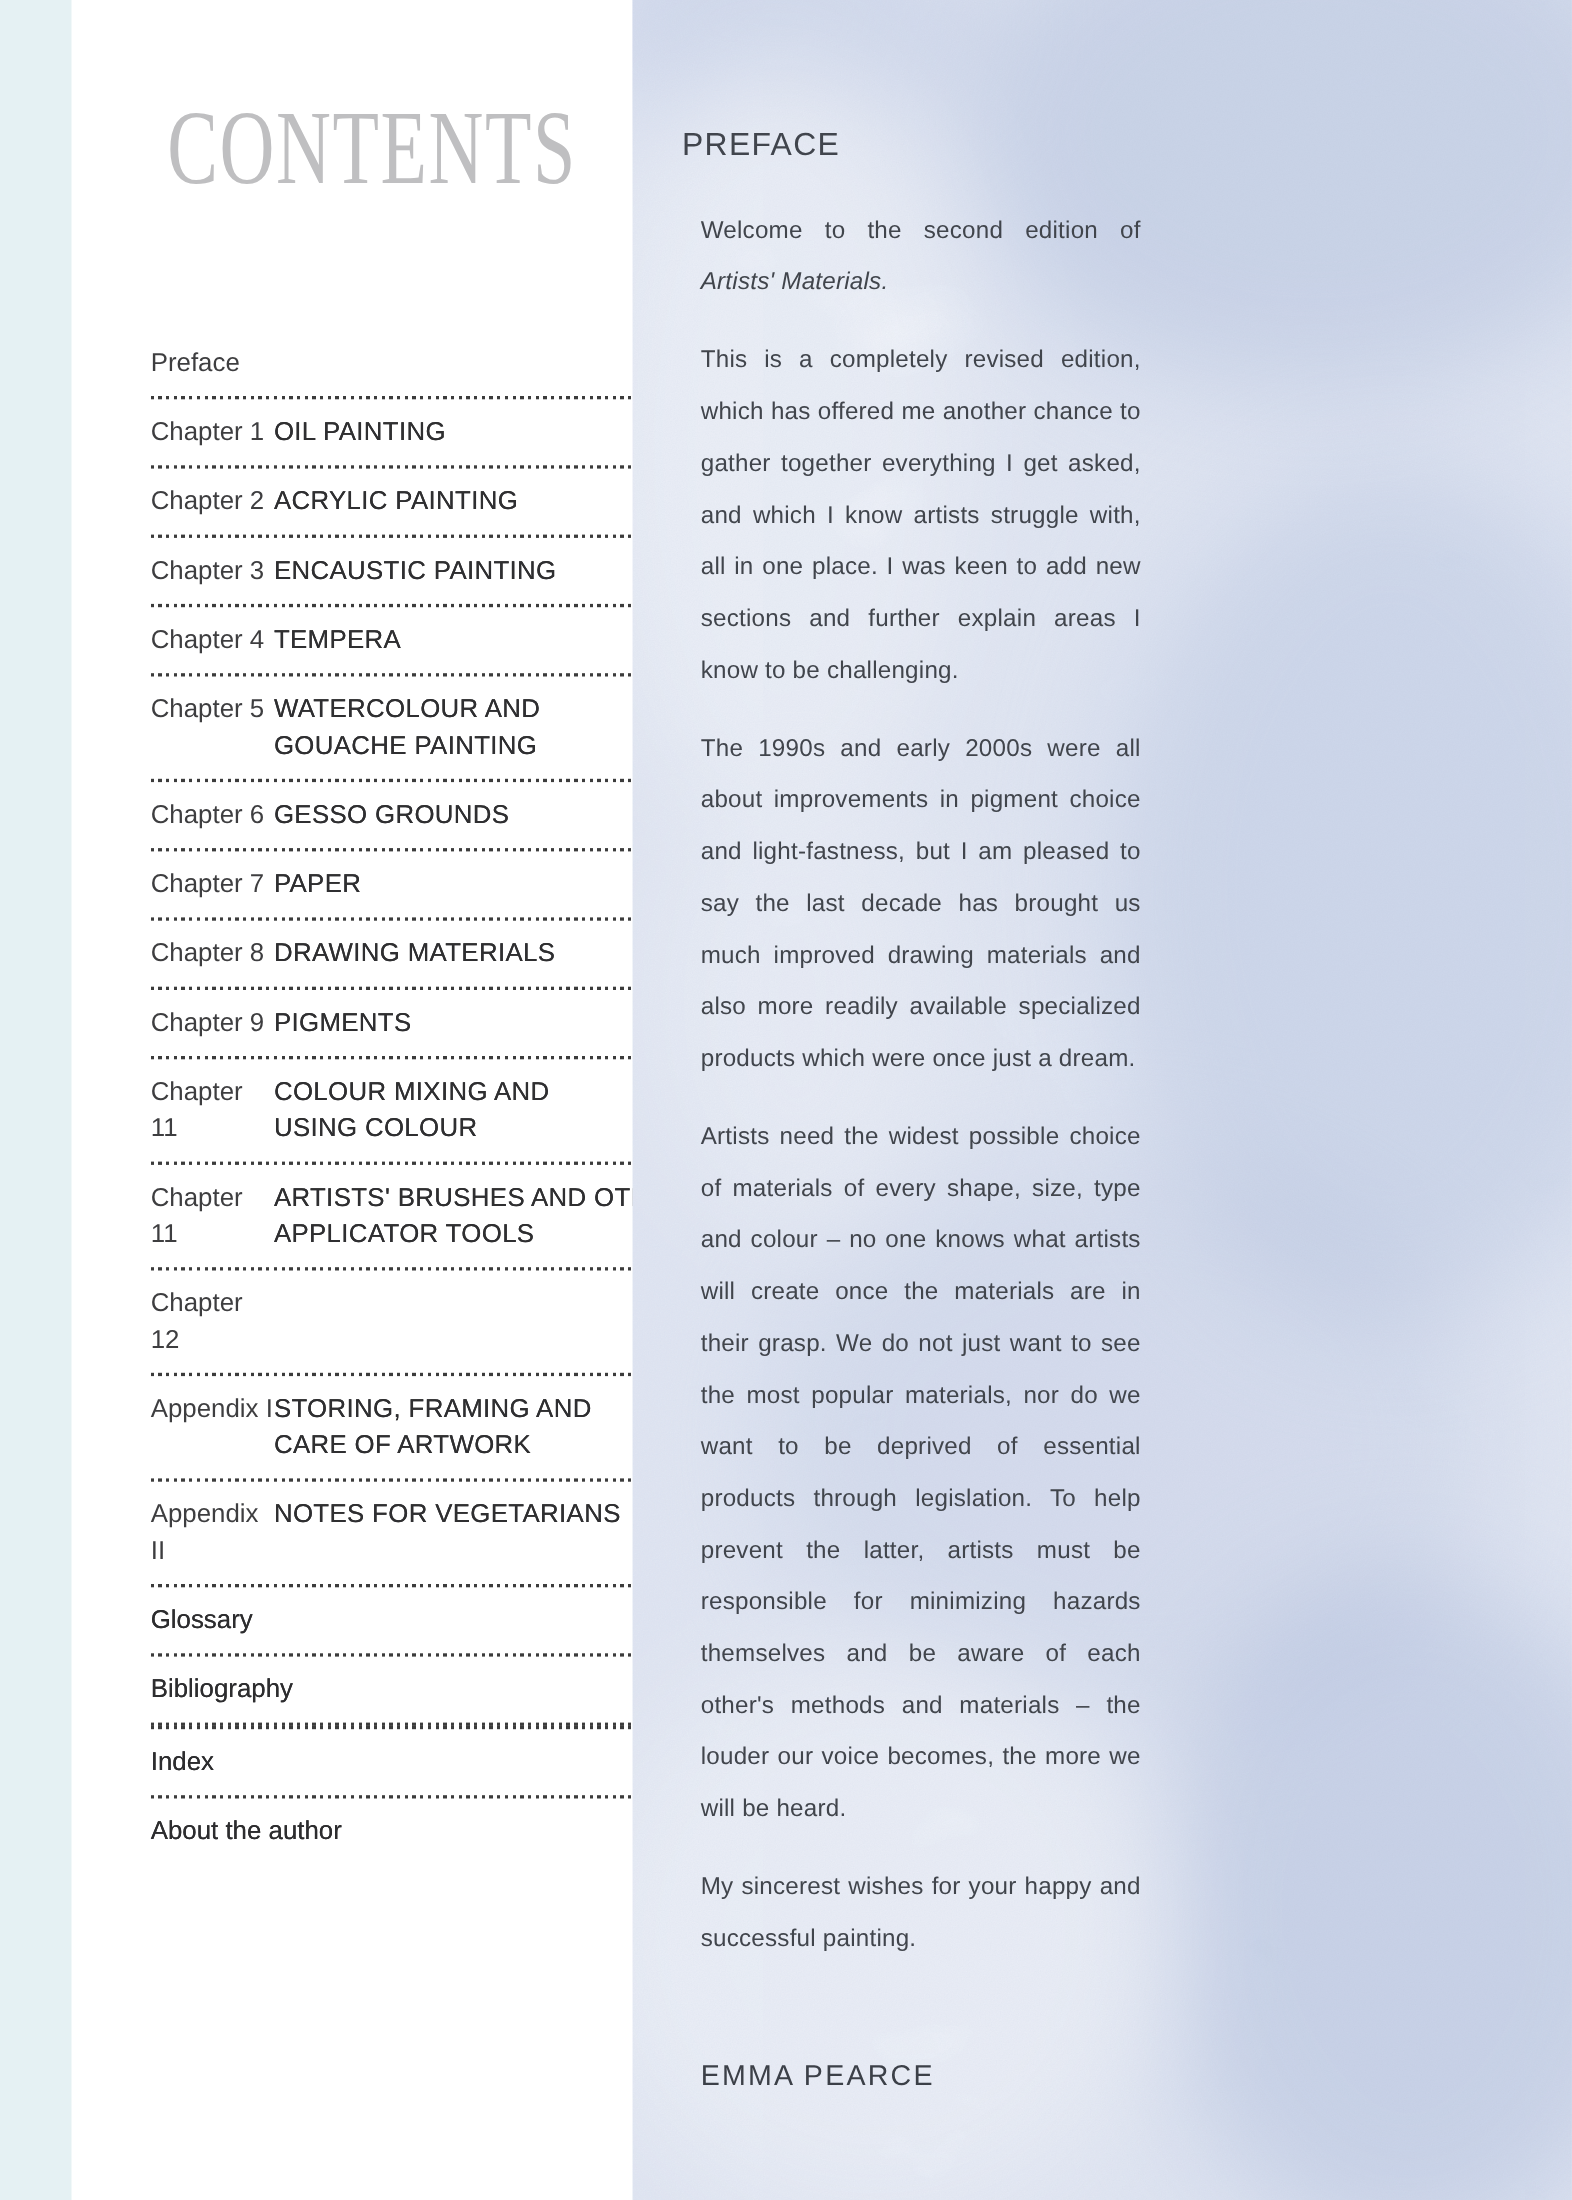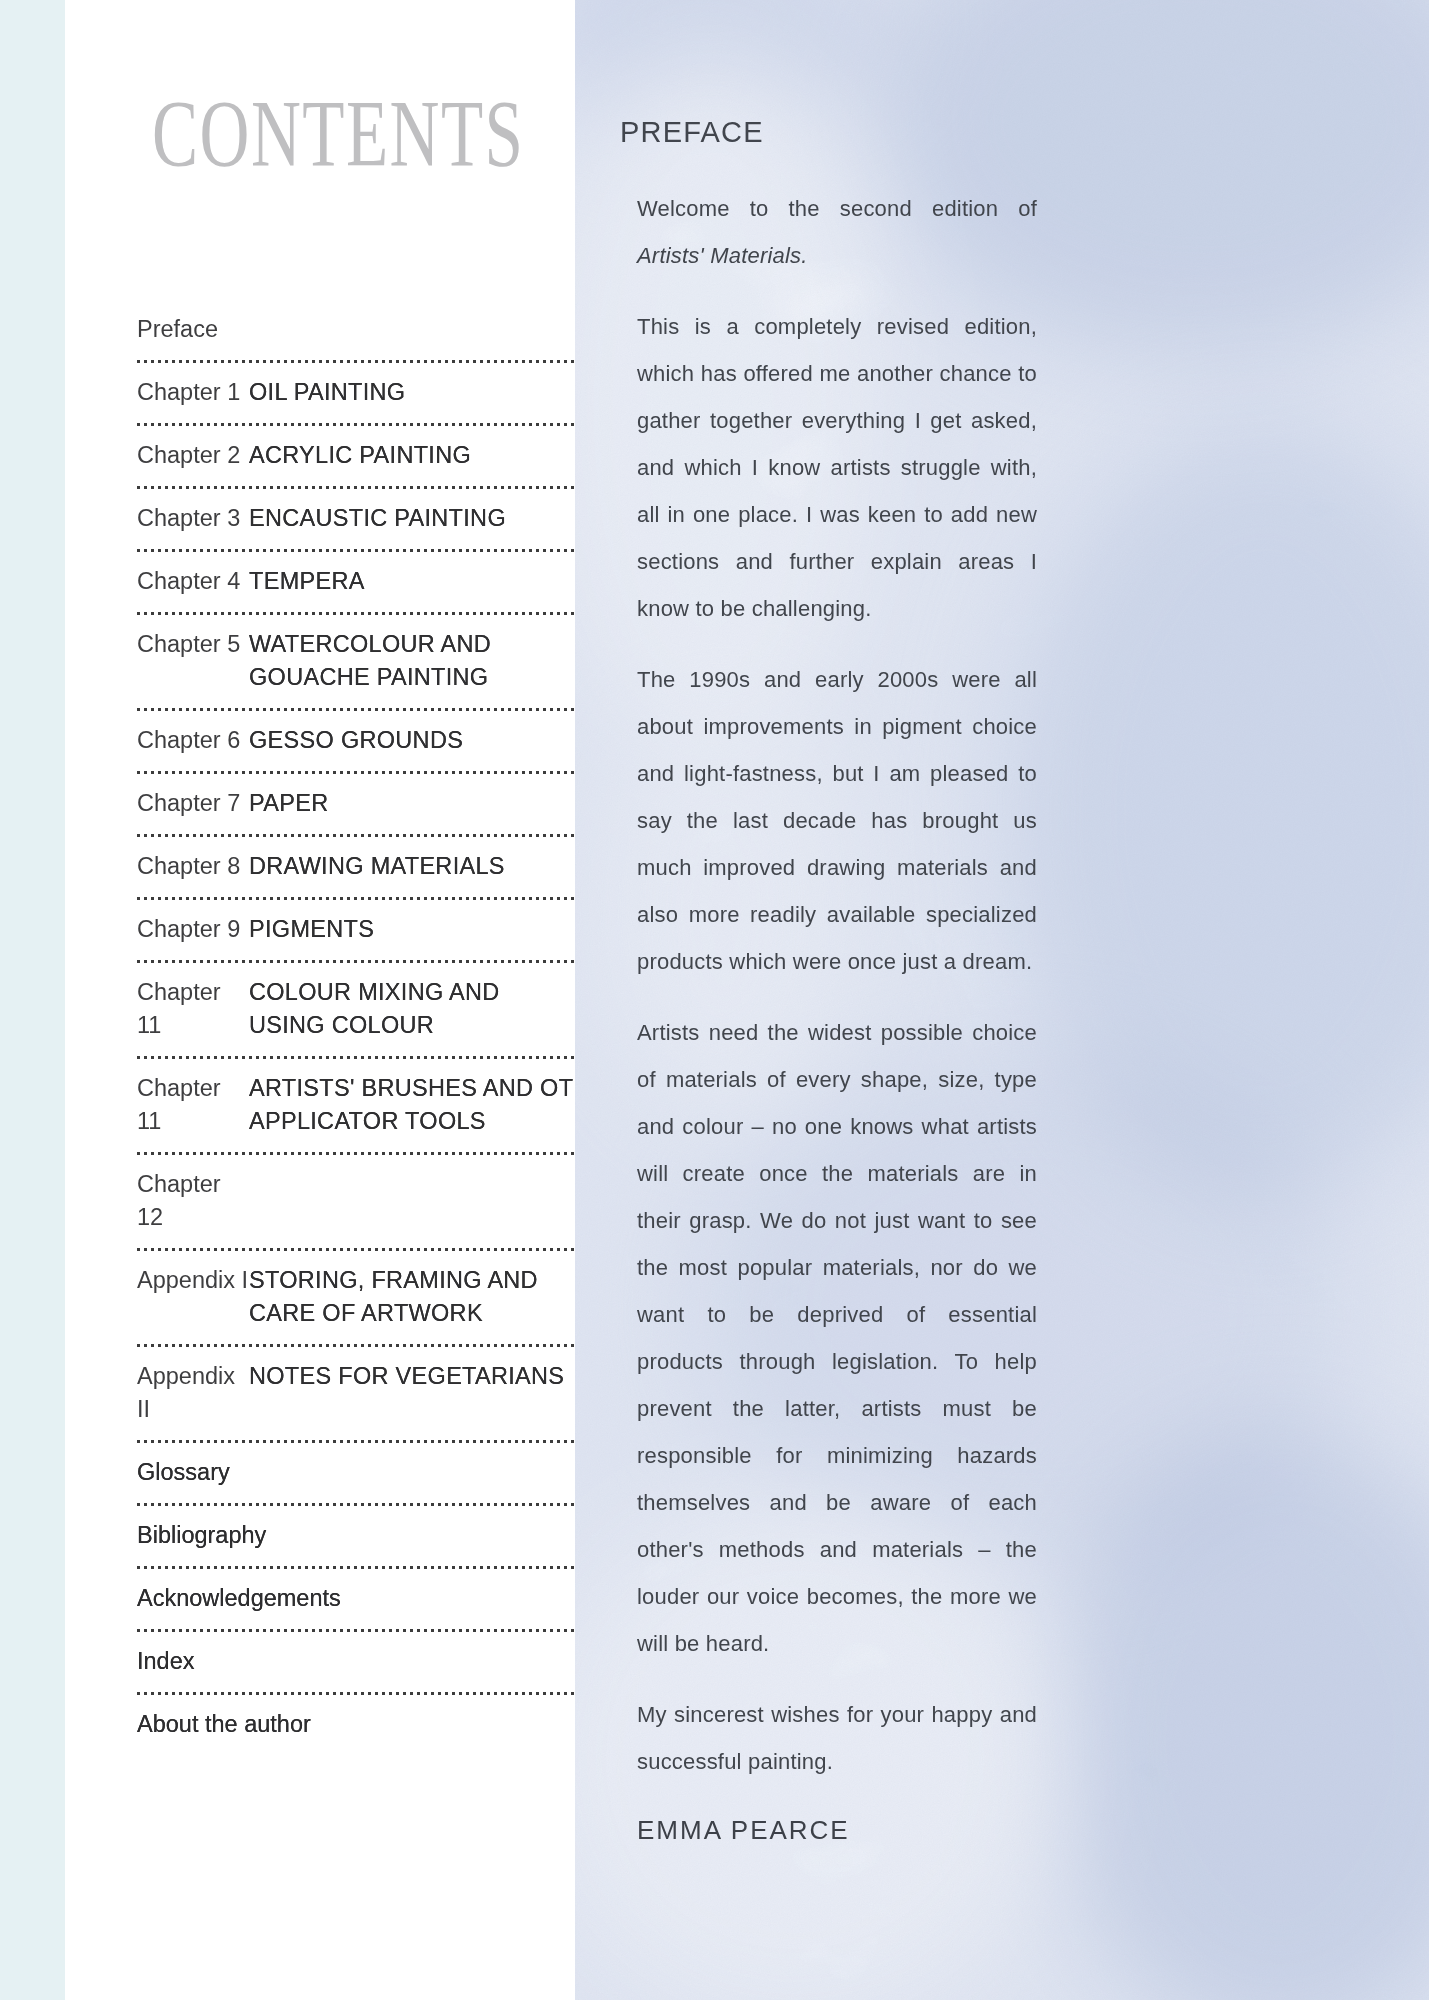--- a/index.html
+++ b/index.html
@@ -61,21 +61,21 @@
     font-size:29px;letter-spacing:1.2px;color:#41454d;white-space:nowrap;
   }
   .preface-body{position:absolute;left:62px;top:185px;width:400px;}
   .para{
     margin:0 0 24px 0;
     font-size:22px;line-height:47px;color:#41454c;
     text-align:justify;letter-spacing:.2px;
   }
   .para .it{font-style:italic;}
   .signature{
-    margin-top:30px;
+    margin-top:86px;
     font-size:26px;letter-spacing:2px;color:#3c4048;white-space:nowrap;
   }
 </style>
 </head>
 <body>
 
 <div class="edge-strip"></div>
 
 <div class="contents-title">CONTENTS</div>
 
@@ -178,25 +178,20 @@
 
     <span class="t-page">179</span>
   </div>
     <div class="dotline"></div>
     <div class="toc-row back no-title">
     <span class="t-label">Bibliography</span>
 
     <span class="t-page">181</span>
   </div>
     <div class="dotline"></div>
-    <div class="toc-row back no-title">
-    <span class="t-label">Acknowledgements</span>
-
-    <span class="t-page">184</span>
-  </div>
     <div class="dotline"></div>
     <div class="toc-row back no-title">
     <span class="t-label">Index</span>
 
     <span class="t-page">185</span>
   </div>
     <div class="dotline"></div>
     <div class="toc-row back no-title">
     <span class="t-label">About the author</span>
 

